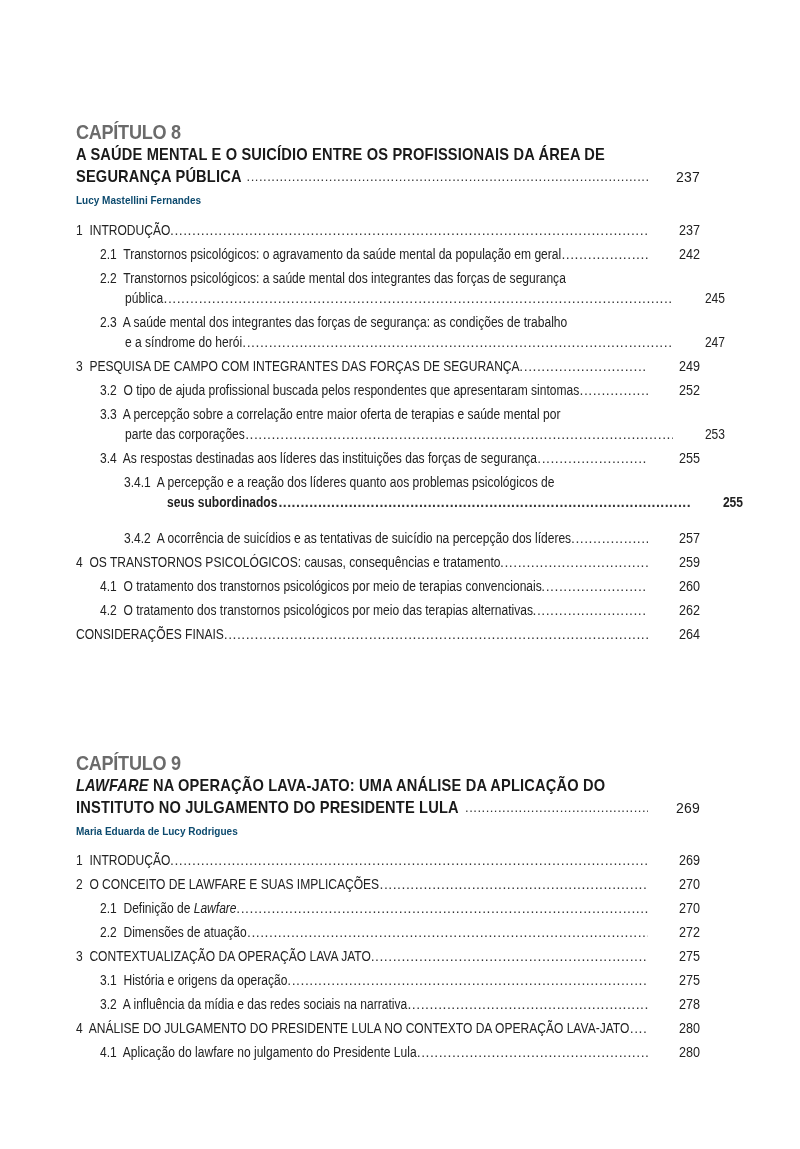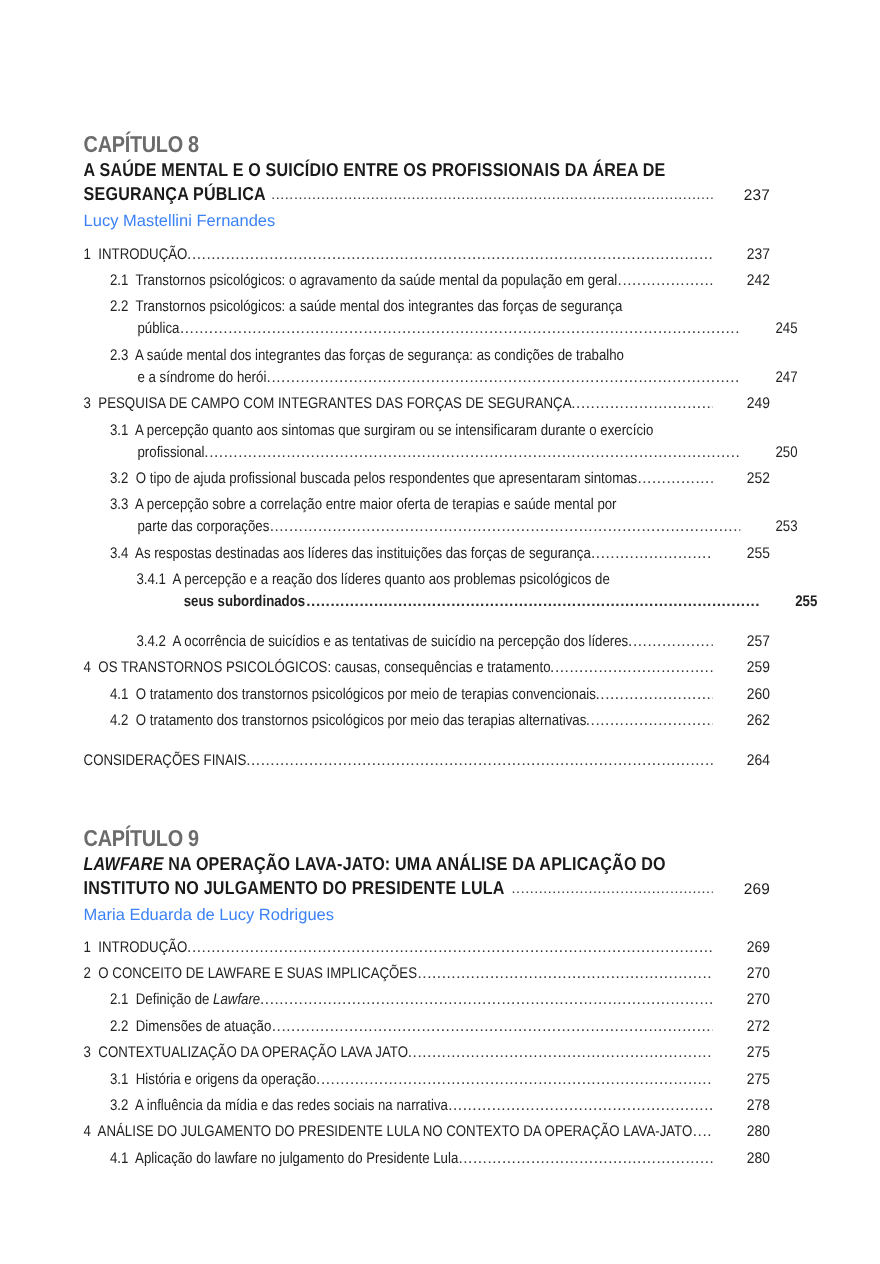--- a/index.html
+++ b/index.html
@@ -2,21 +2,21 @@
 <html><head>
 <meta charset="utf-8">
 <style>
   html, body { margin: 0; padding: 0; background: #ffffff; }
   body { width: 800px; height: 1149px; position: relative; overflow: hidden; color: #222; font-family: "Liberation Sans", sans-serif; }
   .page { position: absolute; left: 76px; top: 0; width: 624px; }
   .chapter { position: absolute; left: 0; width: 624px; }
   .ch-label { font-family: "Liberation Sans", sans-serif; font-weight: bold; font-size: 21px; color: #6b6b6b; letter-spacing: -0.3px; transform: scaleX(0.86); transform-origin: left; white-space: nowrap; line-height: 24px; }
   .ch-title { font-family: "Liberation Sans", sans-serif; font-weight: bold; font-size: 17px; color: #1a1a1a; line-height: 22px; letter-spacing: 0.2px; }
   .ch-title .line1 { display: block; white-space: nowrap; transform: scaleX(0.86); transform-origin: left; width: 116%; }
-  .author { font-family: "Liberation Sans", sans-serif; font-weight: normal; font-size: 15px; color: #3b82f6; margin-top: 4px; line-height: 18px; }
+  .author { font-family: "Liberation Sans", sans-serif; font-weight: bold; font-size: 10px; color: #0c4a6e; margin-top: 4px; line-height: 18px; }
   .toc { position: absolute; left: 0; width: 624px; }
   .entry { font-family: "Liberation Sans", sans-serif; font-size: 14px; color: #222; line-height: 20px; }
   .entry .cond { display: inline-block; transform: scaleX(0.86); transform-origin: left; }
   .entry.l0 { padding-left: 0; }
   .entry.l1 { padding-left: 24px; }
   .entry.l2 { padding-left: 48px; }
   .entry .wrapline { display: block; white-space: nowrap; transform: scaleX(0.86); transform-origin: left; width: 116%; }
   .entry .contline { padding-left: 25px; }
   .entry.l2 .contline { padding-left: 43px; font-weight: bold; }
   .dotline { display: flex; align-items: flex-end; width: 100%; }
@@ -76,28 +76,20 @@
         </div>
       </div>
       <div class="entry l0" style="margin-bottom: 4px;">
         <div class="dotline">
           <span class="lbl" style="display: inline-block; transform: scaleX(0.86); transform-origin: left center; margin-right: -72.4281px;"><span>3</span>&nbsp; <span>PESQUISA DE CAMPO COM INTEGRANTES DAS FORÇAS DE SEGURANÇA</span></span>
           <span class="dots"></span>
           <span class="pg" style="display:inline-block;transform:scaleX(0.9);transform-origin:right;">249</span>
         </div>
       </div>
       <div class="entry l1" style="margin-bottom: 4px;">
-        <div class="wrapline" style="width: calc(116% - 60px);"><span>3.1</span>&nbsp; <span>A percepção quanto aos sintomas que surgiram ou se intensificaram durante o exercício</span></div>
-        <div class="dotline contline">
-          <span class="lbl cond" style="margin-right: -10.0878px;">profissional</span>
-          <span class="dots"></span>
-          <span class="pg cond" style="transform-origin:right;">250</span>
-        </div>
-      </div>
-      <div class="entry l1" style="margin-bottom: 4px;">
         <div class="dotline">
           <span class="lbl" style="display: inline-block; transform: scaleX(0.86); transform-origin: left center; margin-right: -77.765px;"><span>3.2</span>&nbsp; <span>O tipo de ajuda profissional buscada pelos respondentes que apresentaram sintomas</span></span>
           <span class="dots"></span>
           <span class="pg" style="display:inline-block;transform:scaleX(0.9);transform-origin:right;">252</span>
         </div>
       </div>
       <div class="entry l1" style="margin-bottom: 4px;">
         <div class="wrapline" style="width: calc(116% - 60px);"><span>3.3</span>&nbsp; <span>A percepção sobre a correlação entre maior oferta de terapias e saúde mental por</span></div>
         <div class="dotline contline">
           <span class="lbl cond" style="margin-right: -19.1913px;">parte das corporações</span>
@@ -134,21 +126,21 @@
           <span class="pg" style="display:inline-block;transform:scaleX(0.9);transform-origin:right;">259</span>
         </div>
       </div>
       <div class="entry l1" style="margin-bottom: 4px;">
         <div class="dotline">
           <span class="lbl" style="display: inline-block; transform: scaleX(0.86); transform-origin: left center; margin-right: -72.2825px;"><span>4.1</span>&nbsp; <span>O tratamento dos transtornos psicológicos por meio de terapias convencionais</span></span>
           <span class="dots"></span>
           <span class="pg" style="display:inline-block;transform:scaleX(0.9);transform-origin:right;">260</span>
         </div>
       </div>
-      <div class="entry l1" style="margin-bottom: 16px;">
+      <div class="entry l1" style="margin-bottom: 4px;">
         <div class="dotline">
           <span class="lbl" style="display: inline-block; transform: scaleX(0.86); transform-origin: left center; margin-right: -70.99px;"><span>4.2</span>&nbsp; <span>O tratamento dos transtornos psicológicos por meio das terapias alternativas</span></span>
           <span class="dots"></span>
           <span class="pg" style="display:inline-block;transform:scaleX(0.9);transform-origin:right;">262</span>
         </div>
       </div>
       <div class="entry l0" style="margin-bottom: 4px;">
         <div class="dotline">
           <span class="lbl" style="display: inline-block; transform: scaleX(0.86); transform-origin: left center; margin-right: -24.1472px;"><span>CONSIDERAÇÕES FINAIS</span></span>
           <span class="dots"></span>

